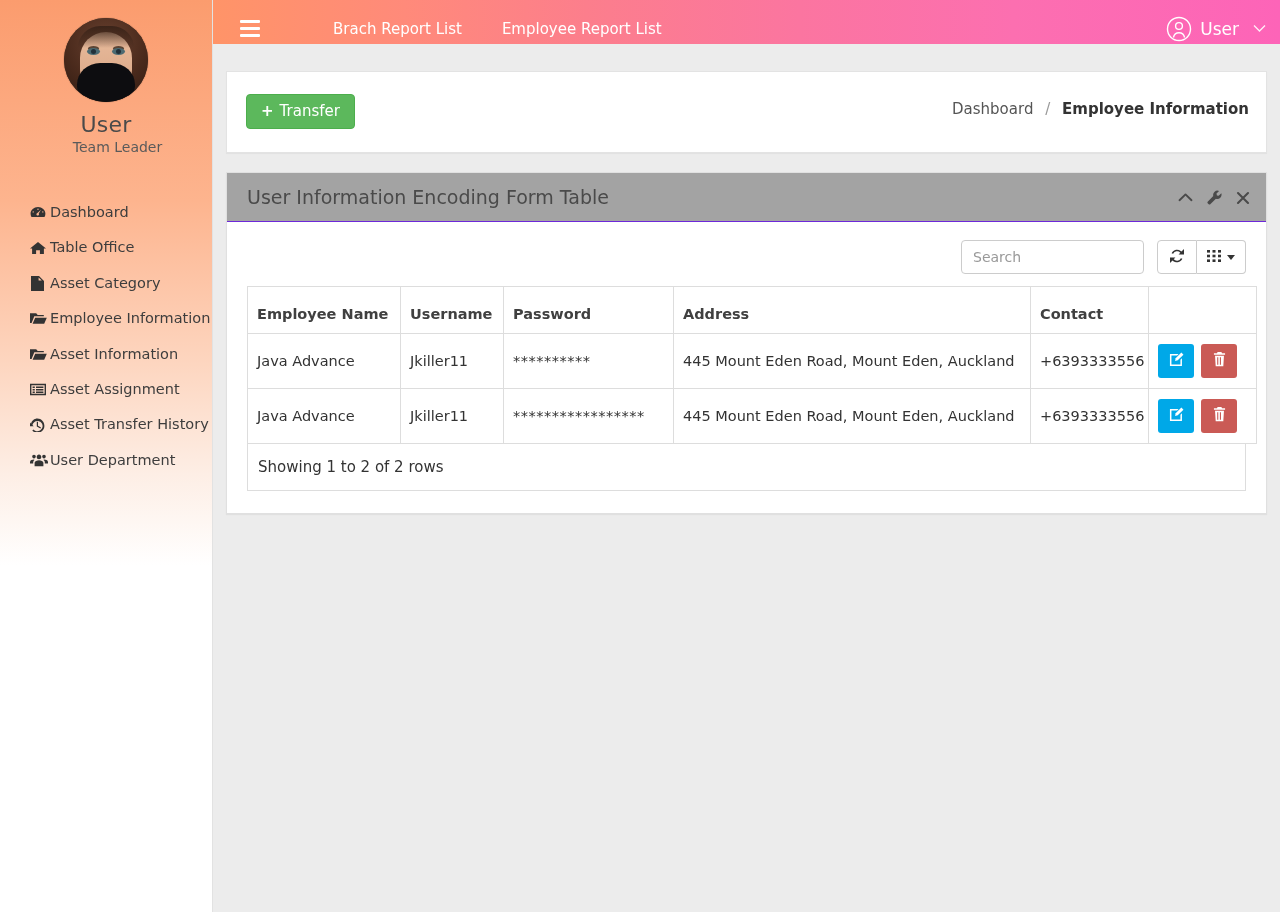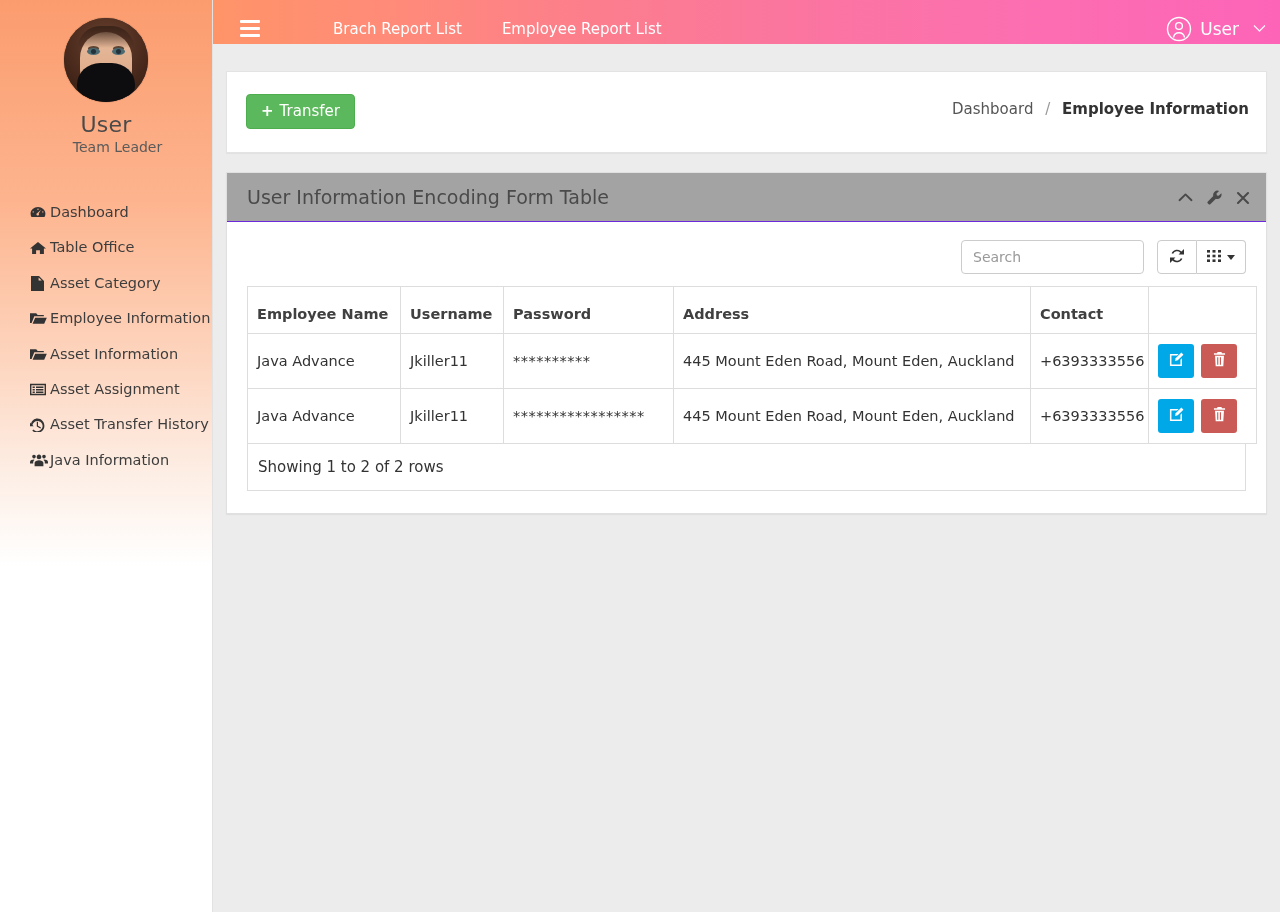--- a/index.html
+++ b/index.html
@@ -303,21 +303,21 @@
         </span>
         <span class="side-label">Asset Transfer History</span>
       </li>
 
       <li class="side-item">
         <span class="side-ico">
           <svg width="18" height="13" viewBox="0 0 18 13">
               <path fill="#333" d="M4 4.4c1 0 1.8-.8 1.8-1.8S5 .8 4 .8s-1.8.8-1.8 1.8S3 4.4 4 4.4zm10 0c1 0 1.8-.8 1.8-1.8S15 .8 14 .8s-1.8.8-1.8 1.8.8 1.8 1.8 1.8zM9 5.2c1.3 0 2.3-1 2.3-2.3S10.3.6 9 .6 6.7 1.6 6.7 2.9 7.7 5.2 9 5.2zM4 5.6c-1.6 0-4 .8-4 2.4v1.6h3.2V8.2c0-.8.4-1.6 1.2-2.2-.1 0-.3-.4-.4-.4zm10 0c-.2 0-.4.4-.5.4.8.6 1.3 1.4 1.3 2.2v1.4H18V8c0-1.6-2.4-2.4-4-2.4zM9 6.2c-2 0-4.4 1-4.4 2.6v3.4h8.8V8.8c0-1.6-2.4-2.6-4.4-2.6z"></path>
             </svg>
         </span>
-        <span class="side-label">Java Information</span>
+        <span class="side-label">User Department</span>
       </li>
     </ul>
   </aside>
 
   <header class="navbar">
     <div class="hamburger">
       <span></span>
         <span></span>
         <span></span>
     </div>

